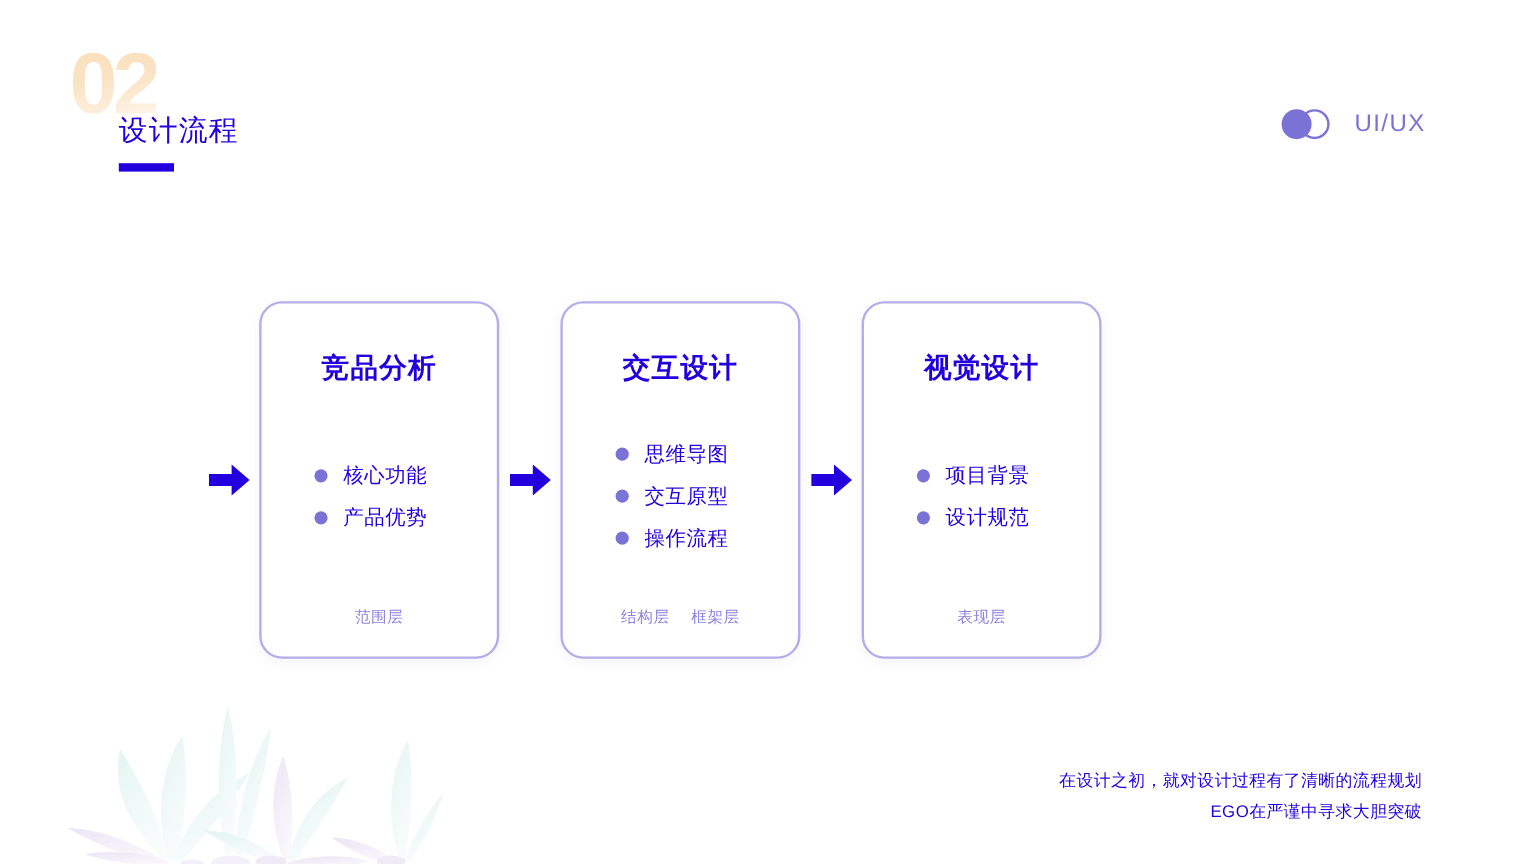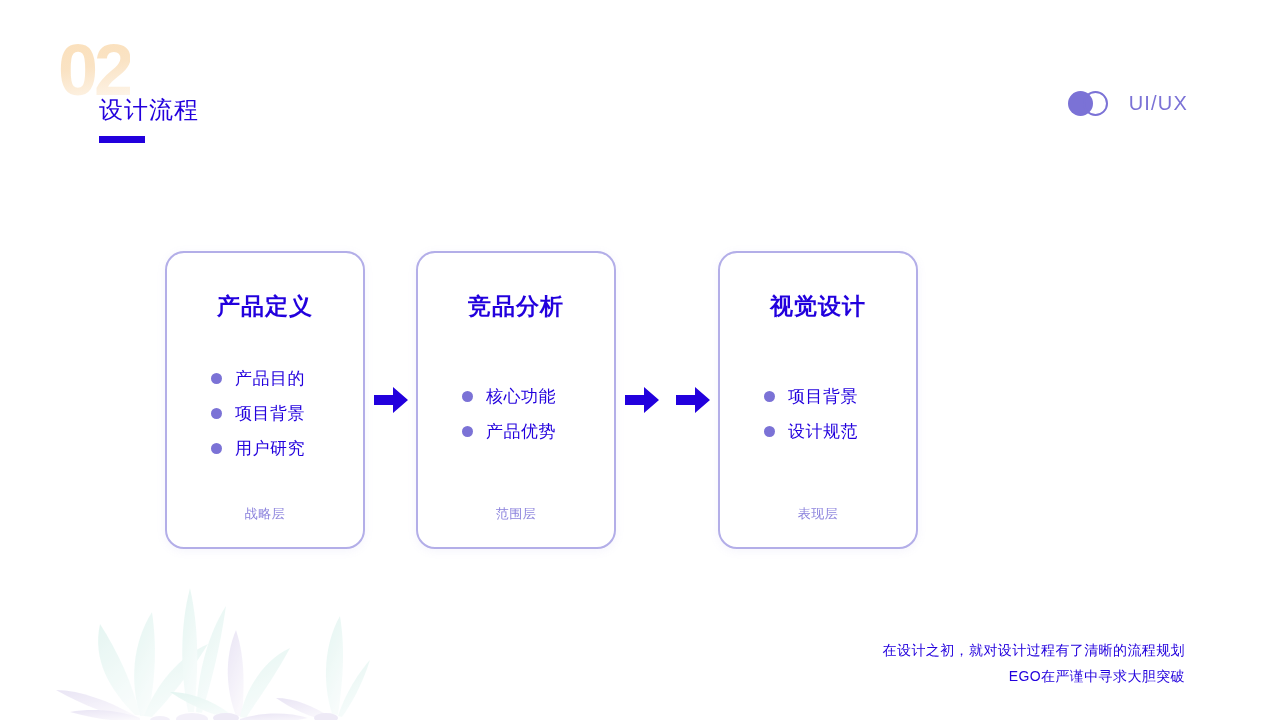--- a/index.html
+++ b/index.html
@@ -257,40 +257,20 @@
     <div id="badge-mark">
       <span id="badge-circle-filled"></span>
       <span id="badge-circle-outline"></span>
     </div>
     <span id="badge-label">UI/UX</span>
   </div>
 </div>
 
 <div id="flow">
 
-  <div class="card">
-    <div class="card-title">产品定义</div>
-    <div class="card-bullets">
-      <div class="bullet-row">
-        <span class="bullet-dot"></span>
-        <span class="bullet-text">产品目的</span>
-      </div>
-      <div class="bullet-row">
-        <span class="bullet-dot"></span>
-        <span class="bullet-text">项目背景</span>
-      </div>
-      <div class="bullet-row">
-        <span class="bullet-dot"></span>
-        <span class="bullet-text">用户研究</span>
-      </div>
-    </div>
-    <div class="card-footer">
-      <span class="footer-tag">战略层</span>
-    </div>
-  </div>
 
   <div class="arrow">
     <svg width="34" height="26" viewBox="0 0 34 26" xmlns="http://www.w3.org/2000/svg">
       <path d="M0 8 H19 V0 L34 13 L19 26 V18 H0 Z" fill="#2200dd"></path>
     </svg>
   </div>
 
   <div class="card">
     <div class="card-title">竞品分析</div>
     <div class="card-bullets">
@@ -307,20 +287,41 @@
       <span class="footer-tag">范围层</span>
     </div>
   </div>
 
   <div class="arrow">
     <svg width="34" height="26" viewBox="0 0 34 26" xmlns="http://www.w3.org/2000/svg">
       <path d="M0 8 H19 V0 L34 13 L19 26 V18 H0 Z" fill="#2200dd"></path>
     </svg>
   </div>
 
+  <div class="card">
+    <div class="card-title">交互设计</div>
+    <div class="card-bullets">
+      <div class="bullet-row">
+        <span class="bullet-dot"></span>
+        <span class="bullet-text">思维导图</span>
+      </div>
+      <div class="bullet-row">
+        <span class="bullet-dot"></span>
+        <span class="bullet-text">交互原型</span>
+      </div>
+      <div class="bullet-row">
+        <span class="bullet-dot"></span>
+        <span class="bullet-text">操作流程</span>
+      </div>
+    </div>
+    <div class="card-footer">
+      <span class="footer-tag">结构层</span>
+      <span class="footer-tag">框架层</span>
+    </div>
+  </div>
 
   <div class="arrow">
     <svg width="34" height="26" viewBox="0 0 34 26" xmlns="http://www.w3.org/2000/svg">
       <path d="M0 8 H19 V0 L34 13 L19 26 V18 H0 Z" fill="#2200dd"></path>
     </svg>
   </div>
 
   <div class="card">
     <div class="card-title">视觉设计</div>
     <div class="card-bullets">

